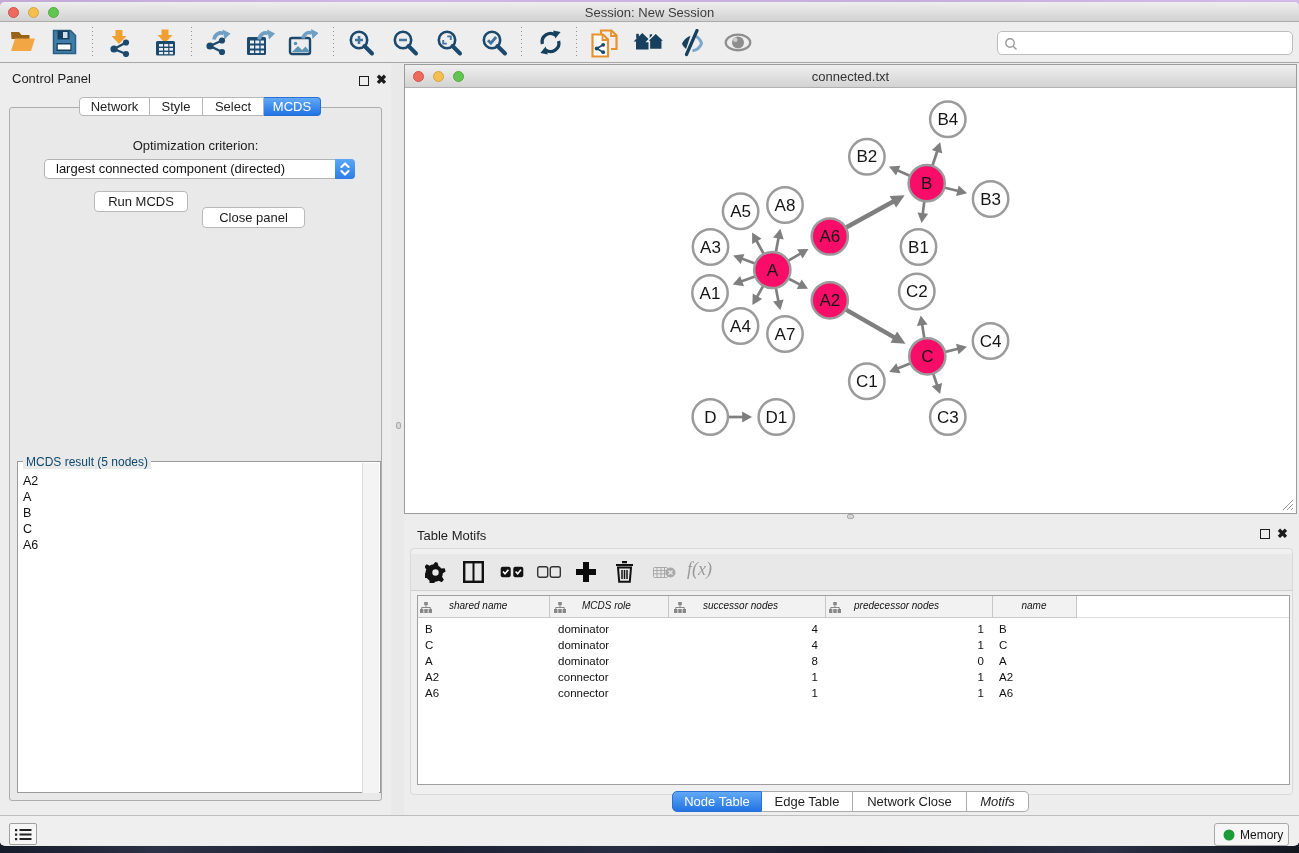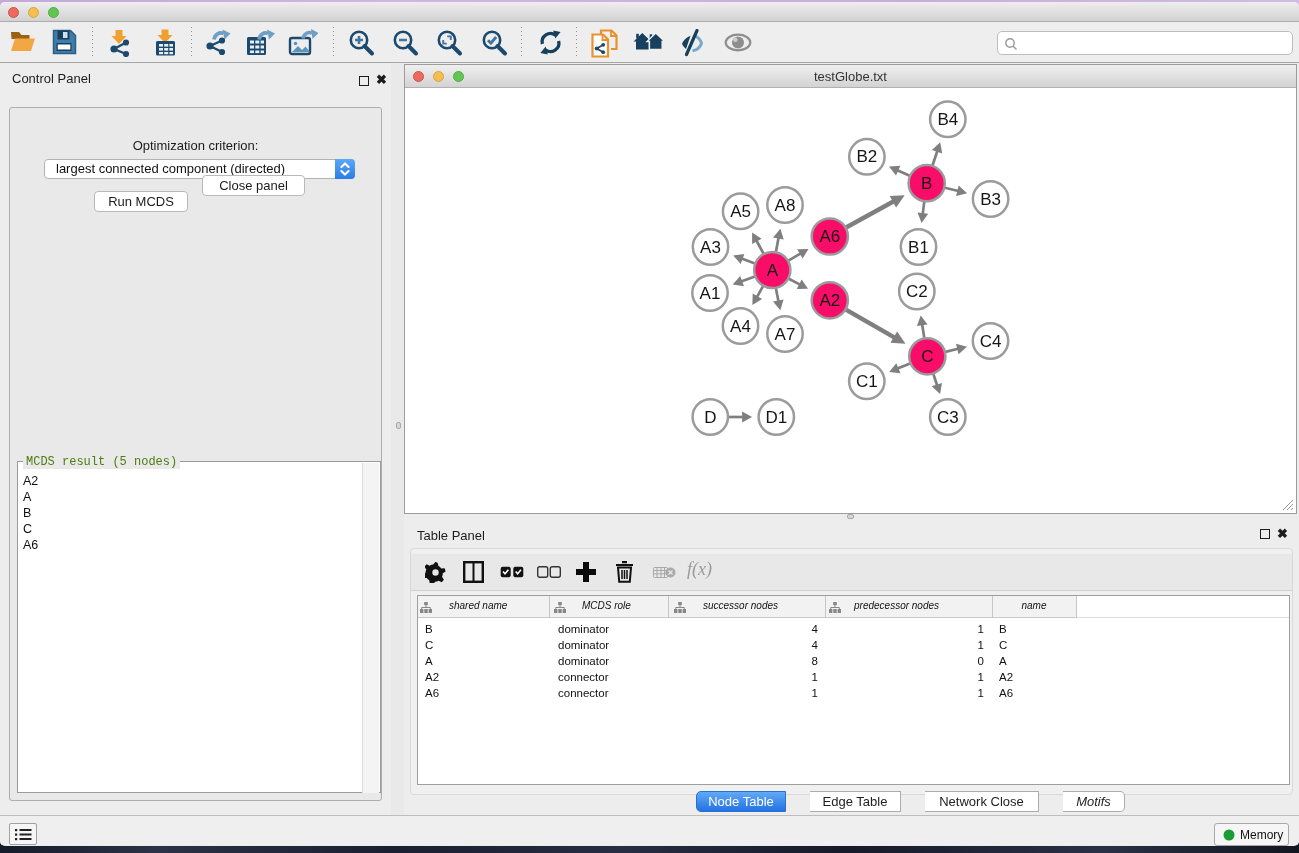--- a/index.html
+++ b/index.html
@@ -28,59 +28,60 @@
 #cpTabs .tab { border:1px solid #b6b6b6; border-left:none; background:#fff; color:#222; display:flex; align-items:center; justify-content:center; }
 #cpTabs .tab:first-child { border-left:1px solid #b6b6b6; border-radius:4px 0 0 4px; }
 #cpTabs .tab.sel { background:linear-gradient(#62a9f6,#2273e4); border-color:#2a6fd4; color:#fff; border-radius:0 4px 4px 0; }
 #cpPane { left:9px; top:44px; width:373px; height:694px; border:1px solid #adadad; border-radius:3px; background:#e9e9e9; }
 #optLabel { left:0; top:75px; width:391px; text-align:center; font-size:13px; color:#1c1c1c; }
 #dd { left:44px; top:96px; width:311px; height:20px; background:#fff; border:1px solid #b3b3b3; border-radius:4px; }
 #dd .txt { left:11px; top:1px; font-size:13px; color:#111; }
 #dd .cap { right:-1px; top:-1px; width:20px; height:20px; border-radius:0 4px 4px 0; background:linear-gradient(#5ba8f6,#2d7ce6); }
 .btn { height:21px; background:#fff; border:1px solid #b9b9b9; border-radius:4px; font-size:13px; color:#1b1b1b; display:flex; align-items:center; justify-content:center; }
 #grp { left:17px; top:398px; width:364px; height:332px; border:1px solid #9a9a9a; background:#fff; }
-#grpLabel { left:23px; top:392px; background:#e9e9e9; padding:0 3px; font-size:12px; color:#4d7c0f;font-family:Liberation Mono, monospace; }
+#grpLabel { left:23px; top:392px; background:#e9e9e9; padding:0 3px; font-size:12px; color:#0c4a6e; }
 #grpScroll { right:1px; top:1px; width:17px; height:330px; background:#f4f4f4; border-left:1px solid #dcdcdc; }
 #grpList { left:5px; top:11px; font-size:12.5px; color:#111; line-height:16px; }
 
 #vdiv { left:391px; top:61px; width:13px; height:752px; background:#e9e9e9; }
 .grip { background:#d6d6d6; border:1px solid #a9a9a9; }
 
 #nf { left:404px; top:62px; width:893px; height:450px; border:1px solid #9c9c9c; background:#fff; }
 #nfTitle { left:0; top:0; width:891px; height:23px; background:linear-gradient(#efefef,#d3d3d3); border-bottom:1px solid #b1b1b1; }
 #nfText { width:100%; text-align:center; top:4px; font-size:13px; color:#333; }
 
 #tp { left:404px; top:518px; width:895px; height:296px; background:#ededed; }
 #tpInner { left:6px; top:28px; width:883px; height:247px; background:#f0f0f0; border:1px solid #d9d9d9; border-radius:4px; }
 #tpToolbar { left:7px; top:34px; width:881px; height:37px; background:#e8e8e8; border-bottom:1px solid #d0d0d0; }
 #tbl { left:13px; top:75px; width:873px; height:190px; background:#fff; border:1px solid #9e9e9e; }
 #tblHead { left:0; top:0; width:659px; height:22px; background:#f2f2f2; border-bottom:1px solid #c9c9c9; }
 #tblHeadRest { left:659px; top:0; width:212px; height:22px; background:#fff; border-bottom:1px solid #dedede; }
 .hsep { top:0; width:1px; height:22px; background:#c6c6c6; }
 .hcell { top:4px; font-size:10px; color:#111;font-style:italic; }
 .trow { font-size:11.5px; color:#111; }
 #btabs { left:268px; top:271px; height:21px; display:flex; font-size:13px; }
-#btabs .tab { border:1px solid #ababab; border-left:none; background:#fff; color:#222; display:flex; align-items:center; justify-content:center;margin-left:24px; }
+#btabs .tab { border:1px solid #ababab; border-left:none; background:#fff; color:#222; display:flex; align-items:center; justify-content:center; }
 #btabs .tab.sel { background:linear-gradient(#62a9f6,#2273e4); border:1px solid #2a6fd4; color:#fff; border-radius:5px 0 0 5px; }
 #btabs .tab:last-child { border-radius:0 5px 5px 0;font-style:italic; }
 
 #status { left:0; top:813px; width:1299px; height:30px; background:#efefef; border-top:1px solid #bebebe; }
 #listBtn { left:9px; top:7px; width:28px; height:22px; border:1px solid #a0a0a0; background:#f6f6f6; border-radius:2px; }
 #memBtn { left:1214px; top:7px; width:75px; height:23px; border:1px solid #a8a8a8; background:#f6f6f6; border-radius:3px; font-size:12px; color:#111; }
 </style>
 </head>
 <body>
 <div class="abs" id="wallTop"></div>
 <div class="abs" id="wallBot"></div>
 <div class="abs" id="app">
 
 <div class="abs" id="titlebar">
   <div class="abs tl t" style="left:8px;background:#ee6a5f;border:0.5px solid #ce5348;top:5px"></div>
   <div class="abs tl t" style="left:28px;background:#f5bf4f;border:0.5px solid #d6a243;top:5px"></div>
   <div class="abs tl t" style="left:48px;background:#61c554;border:0.5px solid #58a942;top:5px"></div>
+  <div class="abs" id="titleText">Session: New Session</div>
 </div>
 
 <div class="abs" id="toolbar">
   <svg class="abs tbi" style="left:9px" width="28" height="26" viewBox="0 0 28 26">
     <path d="M2 3 h8 l2.5 3 h8 v4 h-18 z" fill="#9a6215"></path>
     <path d="M2 22 L6 9.5 h20 L22 22 z" fill="#f2a744"></path>
   </svg>
   <svg class="abs tbi" style="left:52px" width="25" height="26" viewBox="0 0 25 26">
     <path d="M1.5 1.5 h17 l5 5 v18 h-22 z" fill="#3f7ca8" stroke="#2b5f85" stroke-width="1.5"></path>
     <rect x="5.5" y="1.5" width="12" height="9" fill="#16405e"></rect>
@@ -204,49 +205,55 @@
       <path d="M9 9 L12.5 12.5" stroke="#9a9a9a" stroke-width="1.4"></path>
     </svg>
   </div>
 </div>
 
 <div class="abs" id="cp">
   <div class="abs ptitle" style="left:12px;top:8px">Control Panel</div>
   <div class="abs wmax" style="left:359px;top:12.5px"></div>
   <div class="abs wclose" style="left:376px;top:11px">✖</div>
   <div class="abs" id="cpPane"></div>
+  <div class="abs" id="cpTabs">
+    <div class="tab" style="width:71px">Network</div>
+    <div class="tab" style="width:53px">Style</div>
+    <div class="tab" style="width:61px">Select</div>
+    <div class="tab sel" style="width:57px">MCDS</div>
+  </div>
   <div class="abs" id="dd">
     <div class="abs txt">largest connected component (directed)</div>
     <div class="abs cap">
       <svg width="20" height="20" viewBox="0 0 20 20">
         <path d="M6.4 8 L10 4.4 L13.6 8" fill="none" stroke="#fff" stroke-width="2.1" stroke-linecap="round" stroke-linejoin="round"></path>
         <path d="M6.4 12 L10 15.6 L13.6 12" fill="none" stroke="#fff" stroke-width="2.1" stroke-linecap="round" stroke-linejoin="round"></path>
       </svg>
     </div>
   </div>
   <div class="abs" id="optLabel">Optimization criterion:</div>
   <div class="abs btn" style="left:94px;top:128px;width:94px">Run MCDS</div>
-  <div class="abs btn" style="left:202px;top:112px;width:103px">Close panel</div>
+  <div class="abs btn" style="left:202px;top:144px;width:103px">Close panel</div>
   <div class="abs" id="grp">
     <div class="abs" id="grpScroll"></div>
     <div class="abs" id="grpList">A2<br>A<br>B<br>C<br>A6</div>
   </div>
   <div class="abs" id="grpLabel">MCDS result (5 nodes)</div>
 </div>
 
 <div class="abs" id="vdiv"></div>
 <div class="abs grip" style="left:396px;top:420px;width:5px;height:7px;border-radius:2px"></div>
 <div class="abs grip" style="left:847px;top:512px;width:7px;height:5px;border-radius:2px"></div>
 
 <div class="abs" id="nf">
   <div class="abs" id="nfTitle">
     <div class="abs tl" style="left:8px;top:6px;background:#ee6a5f;border:0.5px solid #ce5348"></div>
     <div class="abs tl" style="left:28px;top:6px;background:#f5bf4f;border:0.5px solid #d6a243"></div>
     <div class="abs tl" style="left:48px;top:6px;background:#61c554;border:0.5px solid #58a942"></div>
-    <div class="abs" id="nfText">testGlobe.txt</div>
+    <div class="abs" id="nfText">connected.txt</div>
   </div>
   <svg class="abs" style="right:2px;bottom:2px" width="12" height="12" viewBox="0 0 12 12">
     <path d="M11 1 L1 11 M11 5 L5 11 M11 9 L9 11" stroke="#9a9a9a" stroke-width="1"></path>
   </svg>
 </div>
 
 <div class="abs" style="left:404px;top:62px;width:893px;height:452px">
 <svg width="891" height="424" style="position:absolute;left:1px;top:24px">
 <line x1="358.5" y1="165.6" x2="351.4" y2="152.5" stroke="#7f7f7f" stroke-width="2.7"></line>
 <path d="M347.1 144.6 L356.6 150.8 L347.1 156.0 Z" fill="#7f7f7f"></path>
@@ -325,21 +332,21 @@
 <text x="371.3" y="329.0" font-size="17" fill="#151515" text-anchor="middle" dominant-baseline="central" font-family="Liberation Sans, sans-serif">D1</text>
 <text x="367.3" y="182.0" font-size="17" fill="#151515" text-anchor="middle" dominant-baseline="central" font-family="Liberation Sans, sans-serif">A</text>
 <text x="424.8" y="148.5" font-size="17" fill="#151515" text-anchor="middle" dominant-baseline="central" font-family="Liberation Sans, sans-serif">A6</text>
 <text x="424.8" y="212.3" font-size="17" fill="#151515" text-anchor="middle" dominant-baseline="central" font-family="Liberation Sans, sans-serif">A2</text>
 <text x="521.7" y="95.2" font-size="17" fill="#151515" text-anchor="middle" dominant-baseline="central" font-family="Liberation Sans, sans-serif">B</text>
 <text x="522.3" y="268.3" font-size="17" fill="#151515" text-anchor="middle" dominant-baseline="central" font-family="Liberation Sans, sans-serif">C</text>
 </svg>
     </div>
 
 <div class="abs" id="tp">
-  <div class="abs ptitle" style="left:13px;top:8px">Table Panel</div>
+  <div class="abs ptitle" style="left:13px;top:8px">Table Motifs</div>
   <div class="abs wmax" style="left:856px;top:9px"></div>
   <div class="abs wclose" style="left:873px;top:8px">✖</div>
   <div class="abs" id="tpInner"></div>
   <div class="abs" id="tpToolbar">
     <svg class="abs" style="left:14px;top:8px" width="21" height="21" viewBox="0 0 21 21">
       <path d="M10.5 0.5 l1.6 3 a7.5 7.5 0 0 1 3.2 1.9 l3.3 -0.9 l1.6 2.9 l-2.4 2.4 a7.5 7.5 0 0 1 0 3.6 l2.4 2.4 l-1.6 2.9 l-3.3 -0.9 a7.5 7.5 0 0 1 -3.2 1.9 l-1.6 3 l-3.3 -0.1 l-1.2 -3.2 a7.5 7.5 0 0 1 -2.9 -1.8 l-3.4 0.7 l-1.4 -3 l2.5 -2.2 a7.5 7.5 0 0 1 0.1 -3.6 l-2.4 -2.4 l1.6 -2.9 l3.3 0.9 a7.5 7.5 0 0 1 3.2 -1.9 l1.6 -3 z" fill="#111" transform="rotate(12 10.5 10.5)"></path>
       <circle cx="10.5" cy="10.5" r="3.2" fill="#e8e8e8"></circle>
     </svg>
     <svg class="abs" style="left:52px;top:7px" width="21" height="22" viewBox="0 0 21 22">
       <rect x="1.2" y="1.2" width="18.6" height="19.6" fill="none" stroke="#111" stroke-width="2.4"></rect>

